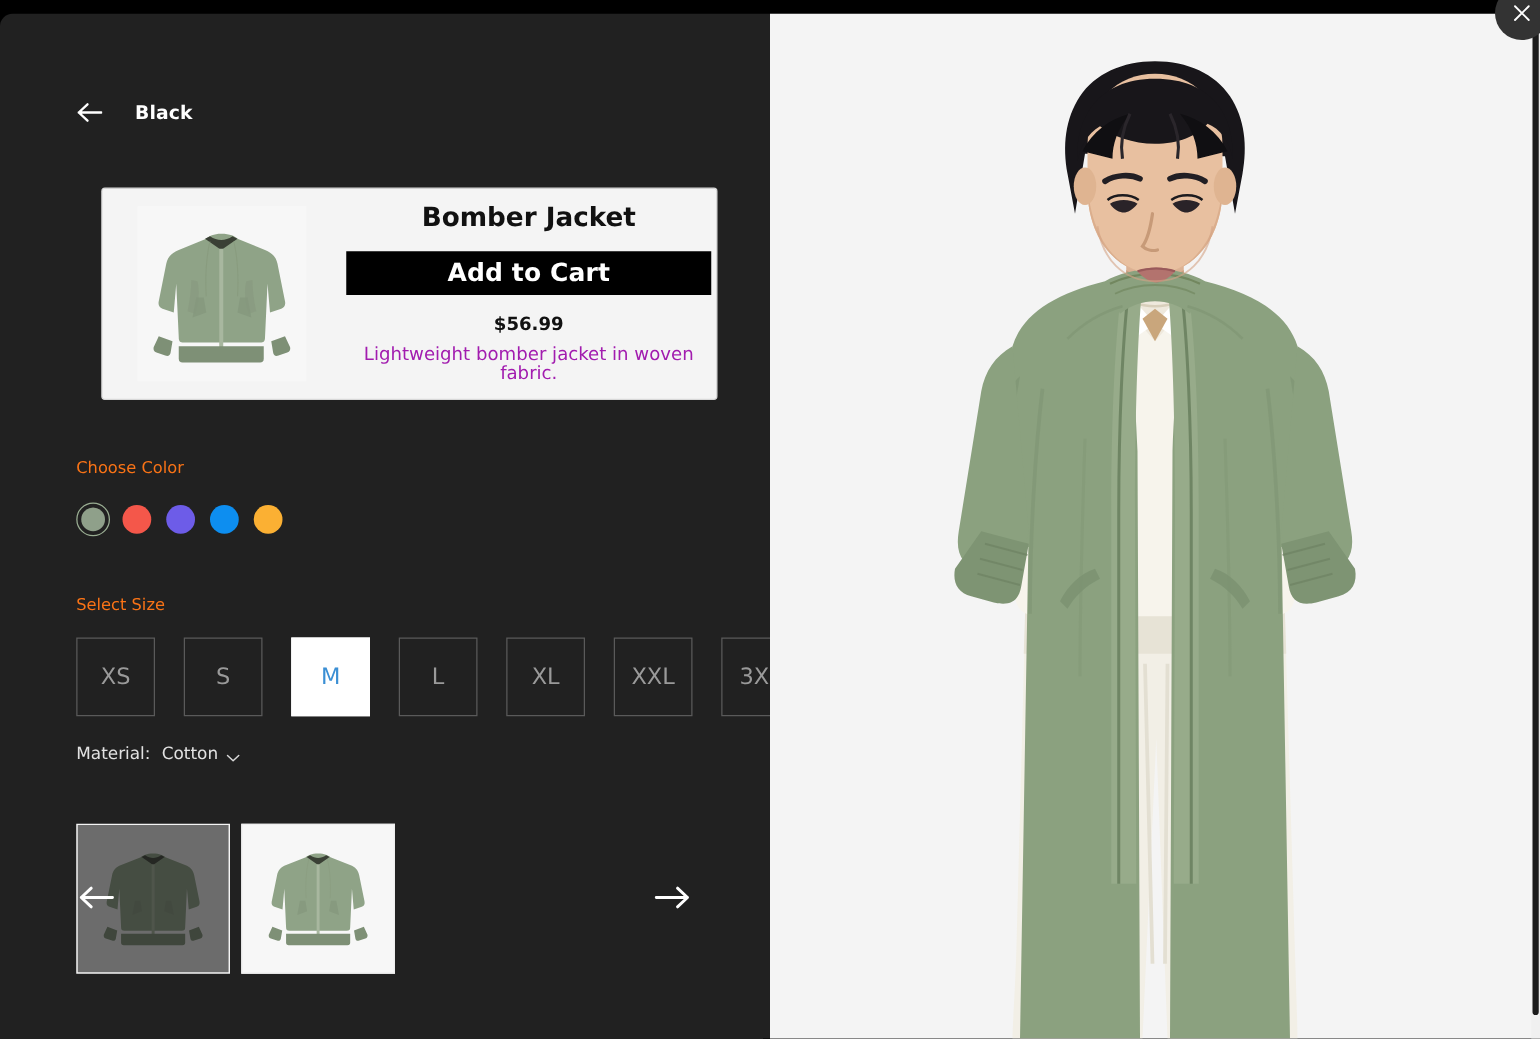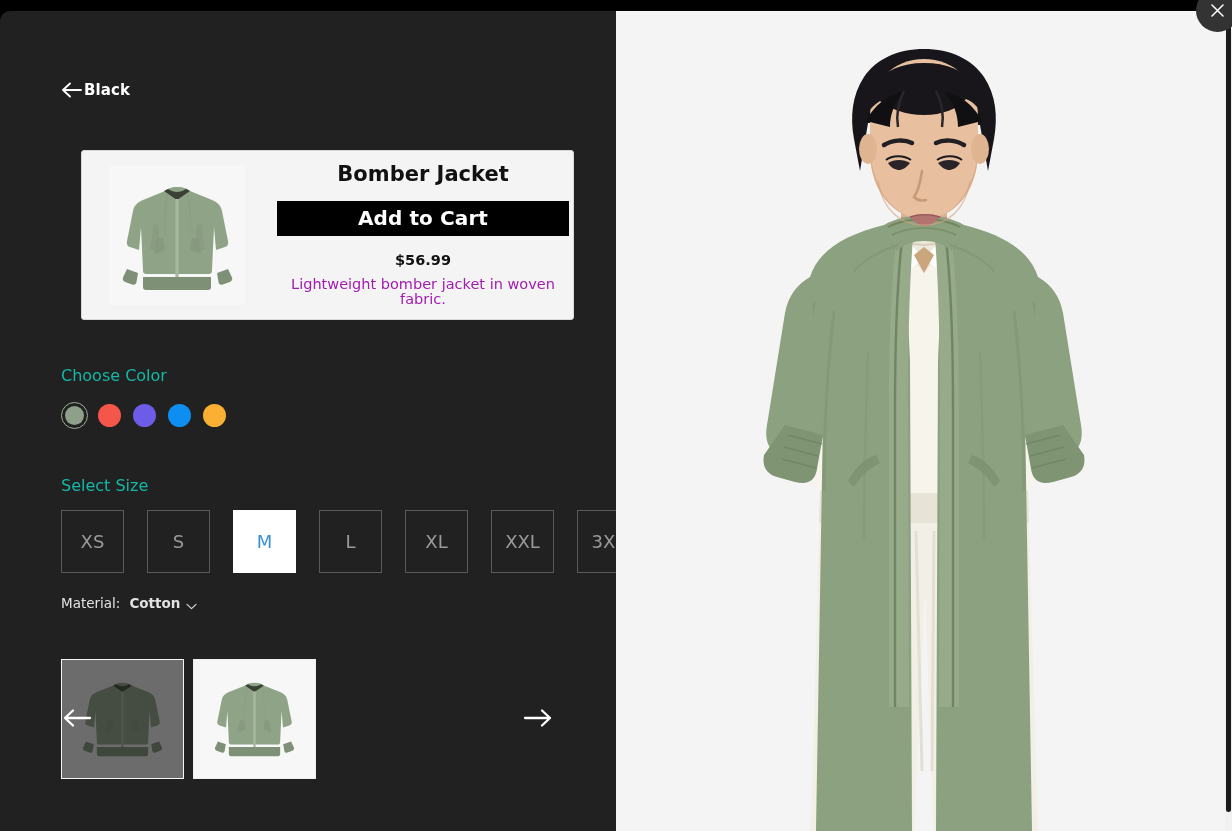--- a/index.html
+++ b/index.html
@@ -40,21 +40,21 @@
     overflow: hidden;
   }
 
   
   .back-row {
     position: absolute;
     top: 70px;
     left: 61px;
     display: flex;
     align-items: flex-start;
-    gap: 2px;
+    gap: 26px;
     cursor: pointer;
   }
   .back-arrow { display: block; width: 21px; height: 18px; }
   .back-label {
     color: #ffffff;
     font-size: 15px;
     font-weight: 700;
     letter-spacing: .1px;
   }
 
@@ -125,22 +125,22 @@
     font-size: 14.5px;
     color: #a21caf;
     line-height: 1;
     text-align: center;
   }
 
   
   .section-label {
     position: absolute;
     left: 61px;
-    color: #14b8a6;
-    font-size: 16px;
+    color: #f97316;
+    font-size: 13px;
     font-weight: 400;
     line-height: 1;
   }
   .label-color { top: 357px; }
   .label-size  { top: 467px; }
 
   
   .swatch-row {
     position: absolute;
     top: 391px;
@@ -206,21 +206,20 @@
   }
   .material-label {
     color: #e2e2e2;
     font-size: 13.5px;
   }
   .material-select {
     display: flex;
     align-items: flex-start;
     gap: 6px;
     cursor: pointer;
-    font-weight: bold;
   }
   .material-value {
     color: #e2e2e2;
     font-size: 13.5px;
   }
   .chevron { display: block; width: 11px; height: 7px; }
 
   
   .carousel {
     position: absolute;

